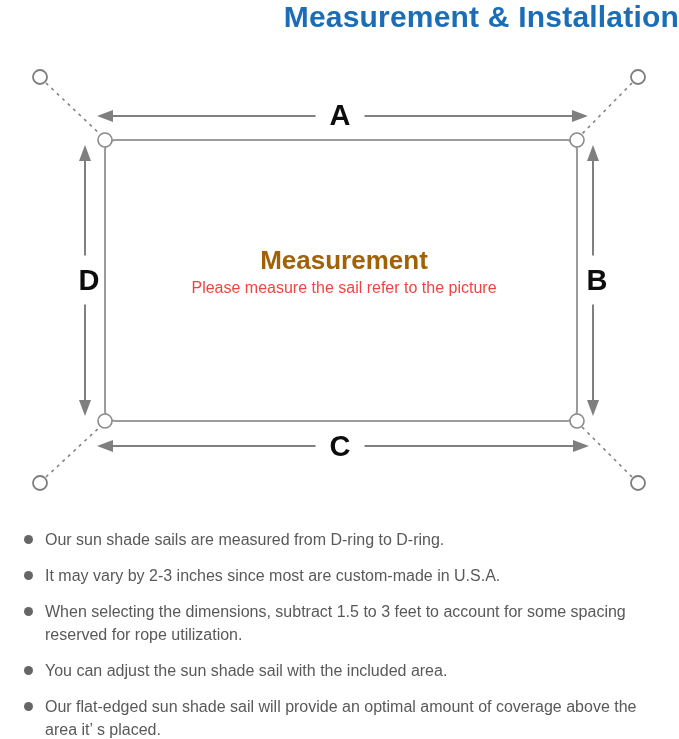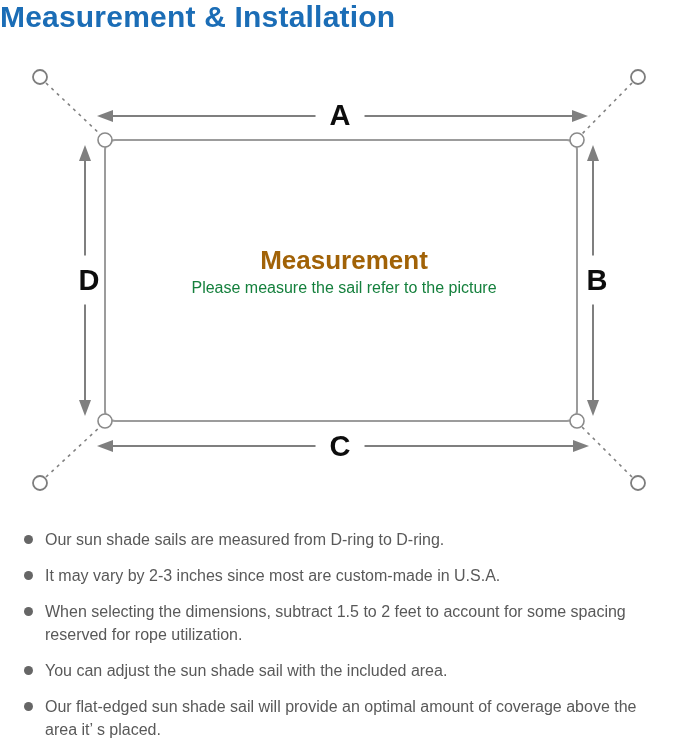--- a/index.html
+++ b/index.html
@@ -7,21 +7,21 @@
     position: relative;
     width: 679px;
     height: 739px;
     background: #ffffff;
     overflow: hidden;
     font-family: "Liberation Sans", sans-serif;
   }
   .page-title {
     position: absolute;
     top: 0px; left: 0; width: 100%;
-    text-align: left;
+    text-align: right;
     font-size: 30px;
     font-weight: bold;
     color: #1b6db6;
     letter-spacing: 0.2px;
   }
   .diagram {
     position: absolute;
     top: 40px; left: 0;
     width: 679px; height: 485px;
   }
@@ -47,21 +47,21 @@
     position: absolute;
     transform: translate(-50%, -50%);
     color: #a16207;
     font-size: 26px;
     font-weight: bold;
     white-space: nowrap;
   }
   .center-subtitle {
     position: absolute;
     transform: translate(-50%, -50%);
-    color: #15803d;
+    color: #ef4444;
     font-size: 16px;
     white-space: nowrap;
   }
   .notes {
     position: absolute;
     top: 528px; left: 0;
     width: 679px;
     box-sizing: border-box;
     padding: 0 18px 0 45px;
     list-style: none;
@@ -140,21 +140,21 @@
     <li class="note">
       <span class="note-bullet"></span>
       <span>Our sun shade sails are measured from D-ring to D-ring.</span>
     </li>
     <li class="note">
       <span class="note-bullet"></span>
       <span>It may vary by 2-3 inches since most are custom-made in U.S.A.</span>
     </li>
     <li class="note">
       <span class="note-bullet"></span>
-      <span>When selecting the dimensions, subtract 1.5 to 2 feet to account for some spacing reserved for rope utilization.</span>
+      <span>When selecting the dimensions, subtract 1.5 to 3 feet to account for some spacing reserved for rope utilization.</span>
     </li>
     <li class="note">
       <span class="note-bullet"></span>
       <span>You can adjust the sun shade sail with the included area.</span>
     </li>
     <li class="note">
       <span class="note-bullet"></span>
       <span>Our flat-edged sun shade sail will provide an optimal amount of coverage above the area it’ s placed.</span>
     </li>
   </ul>

